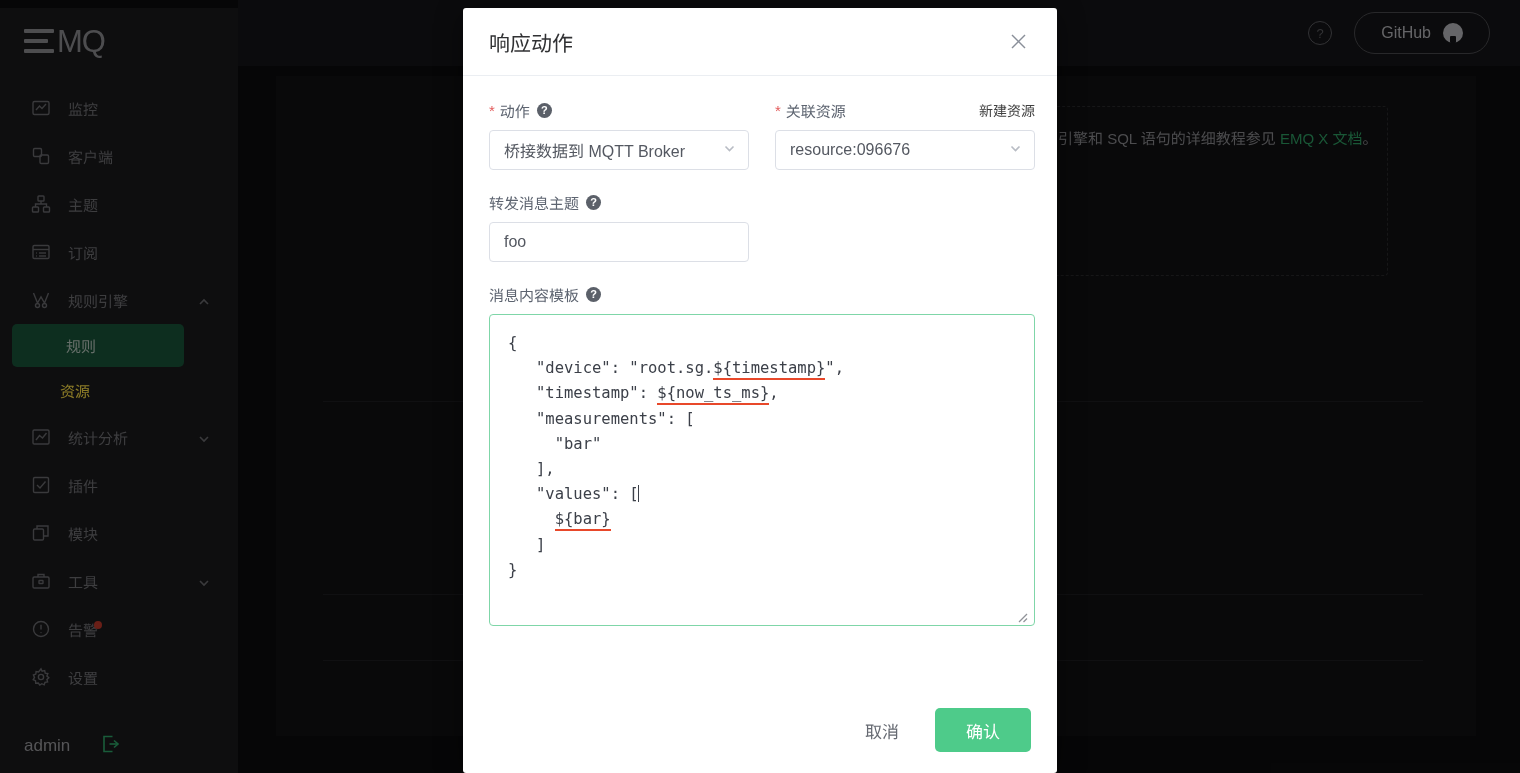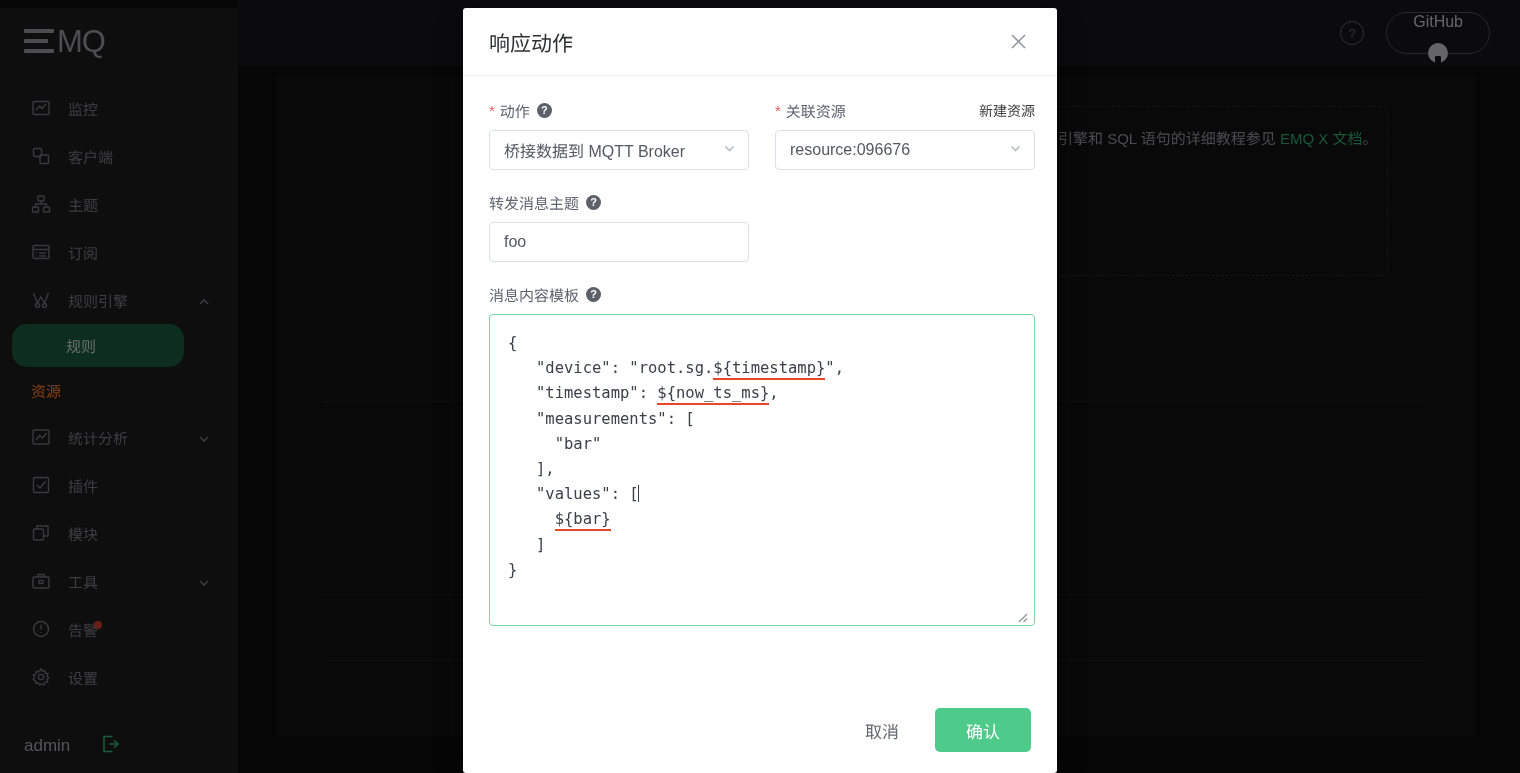--- a/index.html
+++ b/index.html
@@ -86,31 +86,31 @@
     position: absolute; right: 28px; top: 50%;
     transform: translateY(-50%);
     width: 12px; height: 12px;
   }
   .nav-item .chev svg { width: 12px; height: 12px; stroke: #6a6a6e; fill: none; stroke-width: 1.6; }
 
   .nav-sub {
     height: 46px;
     display: flex;
     align-items: center;
-    padding-left: 31px;
-    color: #f97316;
+    padding-left: 60px;
+    color: #fde047;
     font-size: 15px;
     cursor: pointer;
   }
   .nav-sub.active {
     background: #19543a;
     color: #b9c9bf;
     margin: 0 54px 0 12px;
     padding-left: 54px;
-    border-radius: 15px;
+    border-radius: 5px;
     height: 43px;
   }
   .alert-dot {
     display: inline-block;
     width: 8px; height: 8px;
     background: #c0392b;
     border-radius: 50%;
     margin-left: -4px;
     margin-bottom: 9px;
   }
@@ -156,21 +156,20 @@
     padding: 0 26px;
     border: 1.3px solid #4a4a4e;
     border-radius: 21px;
     color: #b9b9bd;
     font-size: 16px;
     display: flex;
     align-items: center;
     gap: 12px;
     cursor: pointer;
     background: transparent;
-    flex-direction: column;
   }
   .gh-mark {
     width: 20px; height: 20px;
     border-radius: 50%;
     background: #b9b9bd;
     position: relative;
     flex: none;
   }
   .gh-mark::after {
     content: "";

